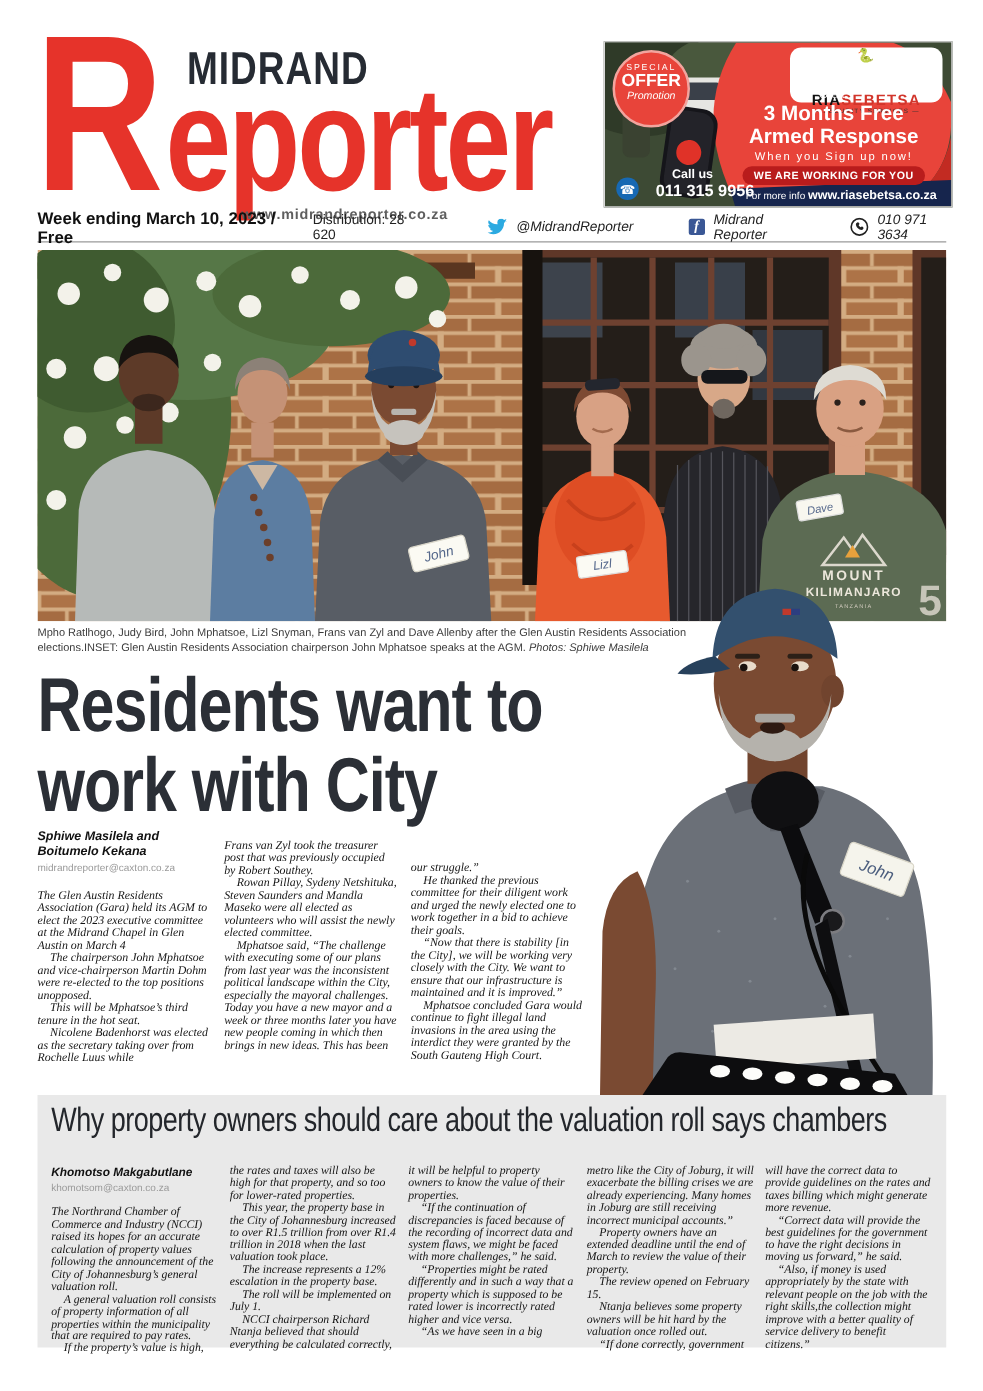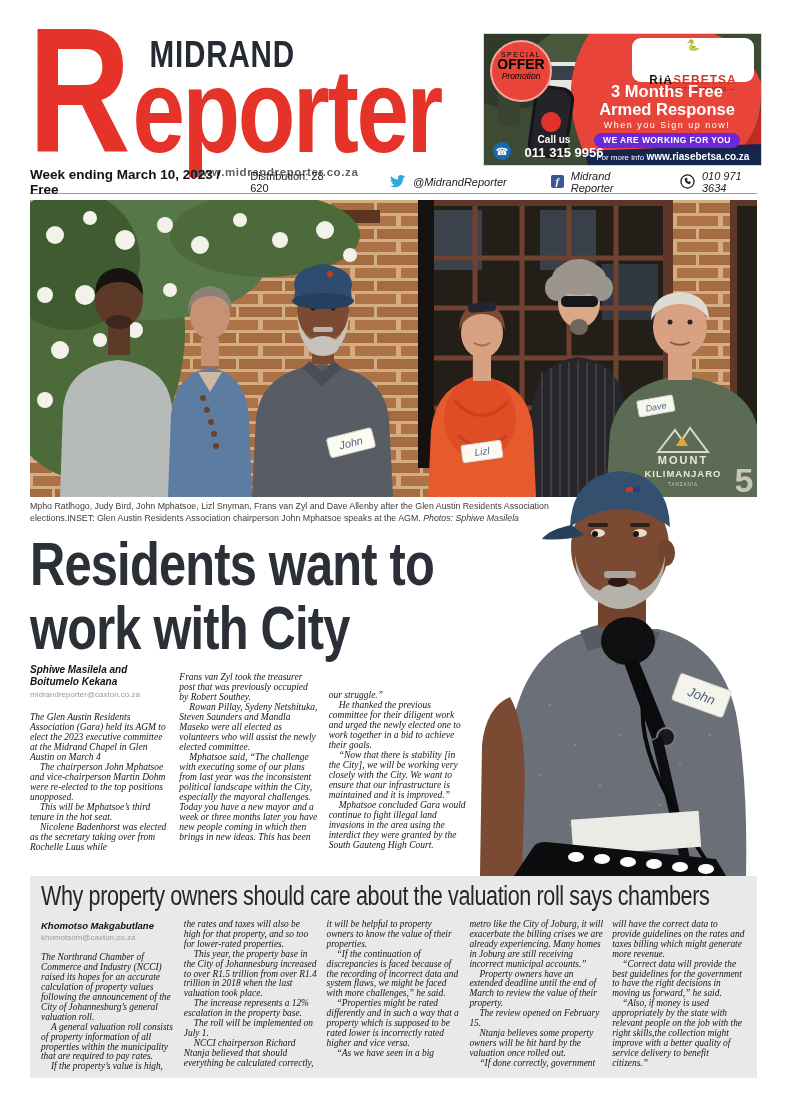--- a/index.html
+++ b/index.html
@@ -14,28 +14,28 @@
   .logo-midrand{position:absolute;left:152px;top:12px;font-size:37px;font-weight:bold;color:#262b33;letter-spacing:1px;}
   .masthead-site{position:absolute;left:193px;top:166px;font-size:11.5px;font-weight:bold;color:#5f5f5f;letter-spacing:0.6px;}
   
   .ad{position:absolute;left:483px;top:33px;width:277px;height:131px;background:#35402e;overflow:hidden;border:1px solid #d8d8d8;cursor:pointer;}
   .ad svg{position:absolute;left:0;top:0;}
   .ad .t{position:absolute;color:#fff;text-align:center;white-space:nowrap;}
   .ad-get{left:128px;top:36px;width:110px;font-size:9px;letter-spacing:3px;}
   .ad-line1{left:108px;top:48px;width:150px;font-size:16.5px;font-weight:bold;}
   .ad-line2{left:103px;top:66px;width:160px;font-size:16.5px;font-weight:bold;}
   .ad-sub{left:105px;top:86px;width:156px;font-size:9px;letter-spacing:1.5px;}
-  .ad-pill{left:110px;top:99px;width:146px;height:15px;background:#6d28d9;border-radius:8px;
+  .ad-pill{left:110px;top:99px;width:146px;height:15px;background:#b91c1c;border-radius:8px;
            font-size:8.5px;font-weight:bold;line-height:15px;letter-spacing:0.4px;}
   .ad-call{left:30px;top:100px;width:80px;font-size:10px;font-weight:bold;text-align:left;}
   .ad-phone{left:30px;top:111px;width:100px;font-size:13px;font-weight:bold;text-align:left;}
   .ad-info{left:104px;top:117px;width:170px;font-size:8px;text-align:left;}
   .ad-info b{font-size:10px;text-align:center;}
   .ad-badge{position:absolute;left:6px;top:6px;width:58px;height:58px;border-radius:50%;
-            background:#e8443a;border:2px solid #f2a49e;color:#000000;text-align:center;}
+            background:#e8443a;border:2px solid #f2a49e;color:#ffffff;text-align:center;}
   .ad-badge .b1{font-size:7px;letter-spacing:1.5px;margin-top:9px;}
   .ad-badge .b2{font-size:14px;font-weight:bold;line-height:13px;}
   .ad-badge .b3{font-size:8.5px;font-style:italic;}
   .ad-logo{position:absolute;left:148px;top:4px;width:122px;height:44px;background:#fff;border-radius:9px;text-align:center;color:#111;}
   .ad-logo .snake{font-size:11px;line-height:10px;margin-top:2px;}
   .ad-logo .nm{font-size:12px;font-weight:bold;letter-spacing:1px;line-height:12px;margin-top:24px;}
   .ad-logo .nm i{color:#d2352b;font-style:normal;}
   .ad-logo .tg{font-size:5px;letter-spacing:1px;color:#333;}
   
   .infobar{position:absolute;left:30px;top:170px;width:727px;height:23px;border-bottom:1px solid #9a9a9a;
@@ -60,21 +60,21 @@
   .col{flex:1;min-width:0;}
   .byline{font-size:10px;font-weight:bold;font-style:italic;color:#111;line-height:1.2;}
   .b-email{font-size:8px;color:#9a9a9a;margin-top:2px;margin-bottom:13px;}
   .col p{margin:0;font-family:"Liberation Serif",serif;font-size:9.5px;line-height:10px;color:#141414;font-style:italic;}
   .col p + p{text-indent:10px;}
   .a1c2{padding-top:8px;} .a1c3{padding-top:26px;}
   .article2{position:absolute;left:30px;top:876px;width:727px;height:202px;background:#e9e9e9;z-index:6;
             box-sizing:border-box;padding:5px 11px;}
   .a2-headline{white-space:nowrap;transform:scaleX(0.80);transform-origin:left top;
                font-size:27px;line-height:30px;font-weight:400;color:#23262b;letter-spacing:-0.5px;}
-  .a2-cols{display:flex;gap:9px;margin-top:9px;}
+  .a2-cols{display:flex;gap:9px;margin-top:22px;}
   .a2-cols .col p{font-size:9.4px;line-height:9.9px;}
   .a2-cols .byline{font-size:9.5px;}
   .a2-cols .b-email{margin-bottom:11px;}
 </style>
 </head>
 <body>
 
 <div class="page">
 
   <div class="masthead">

